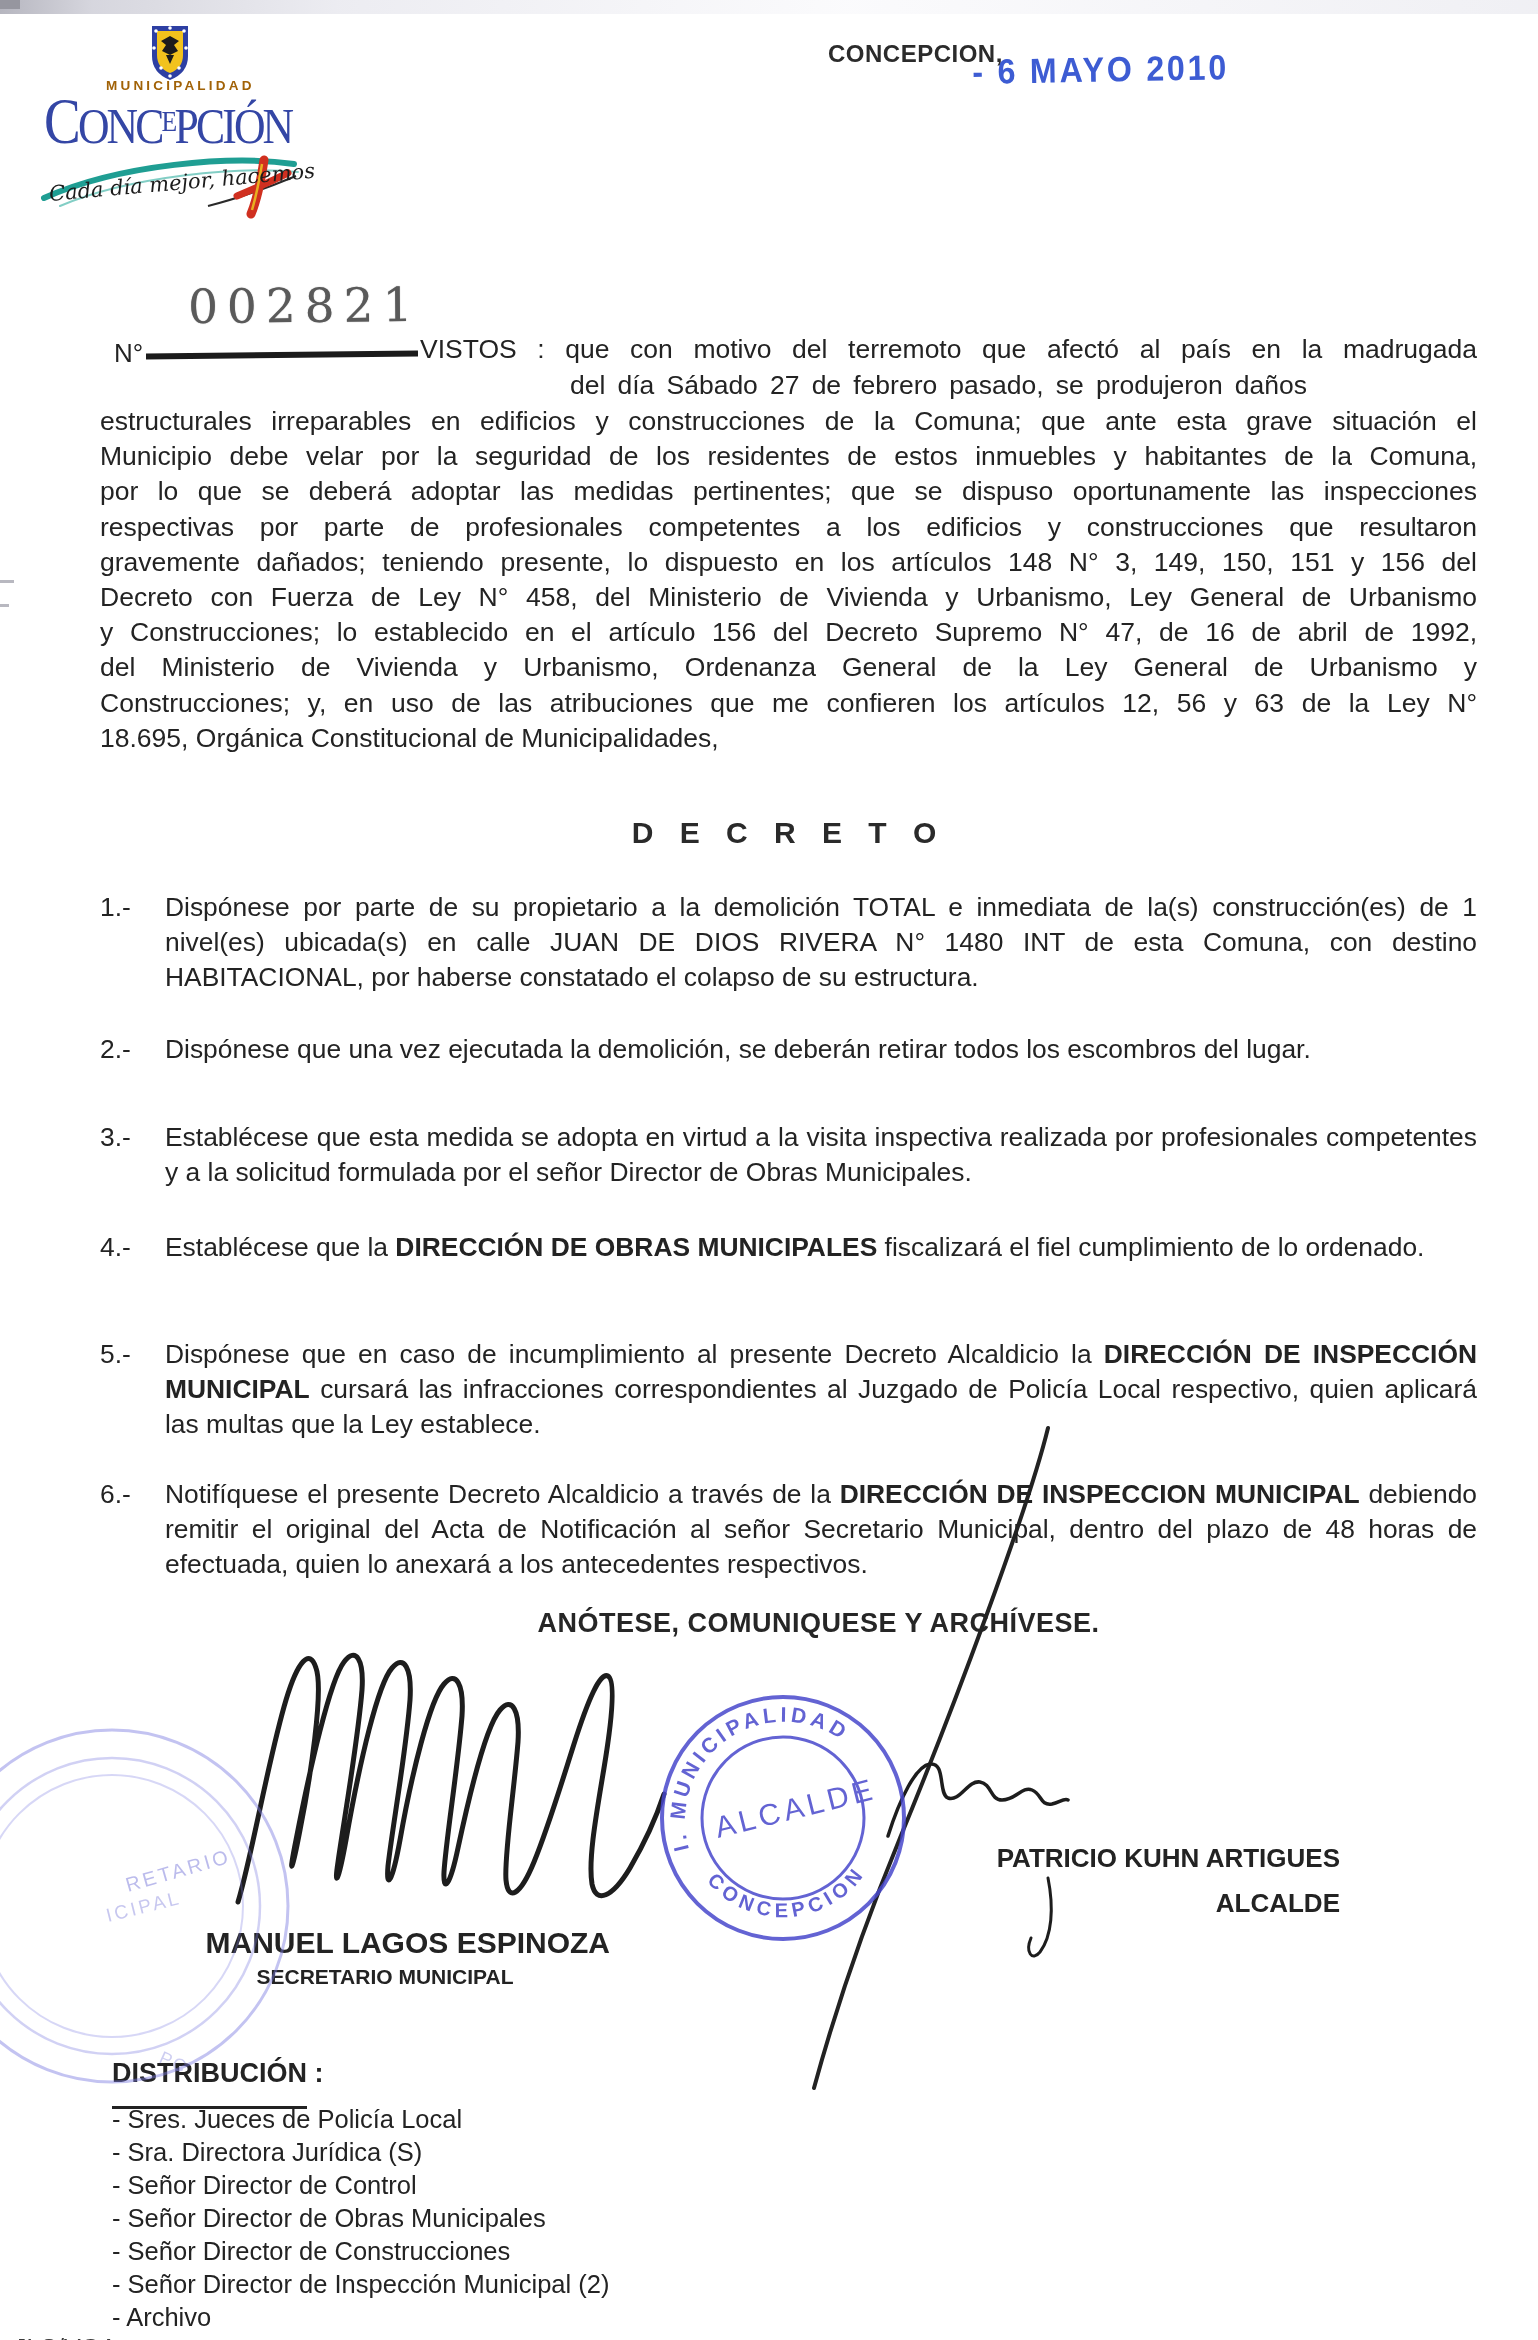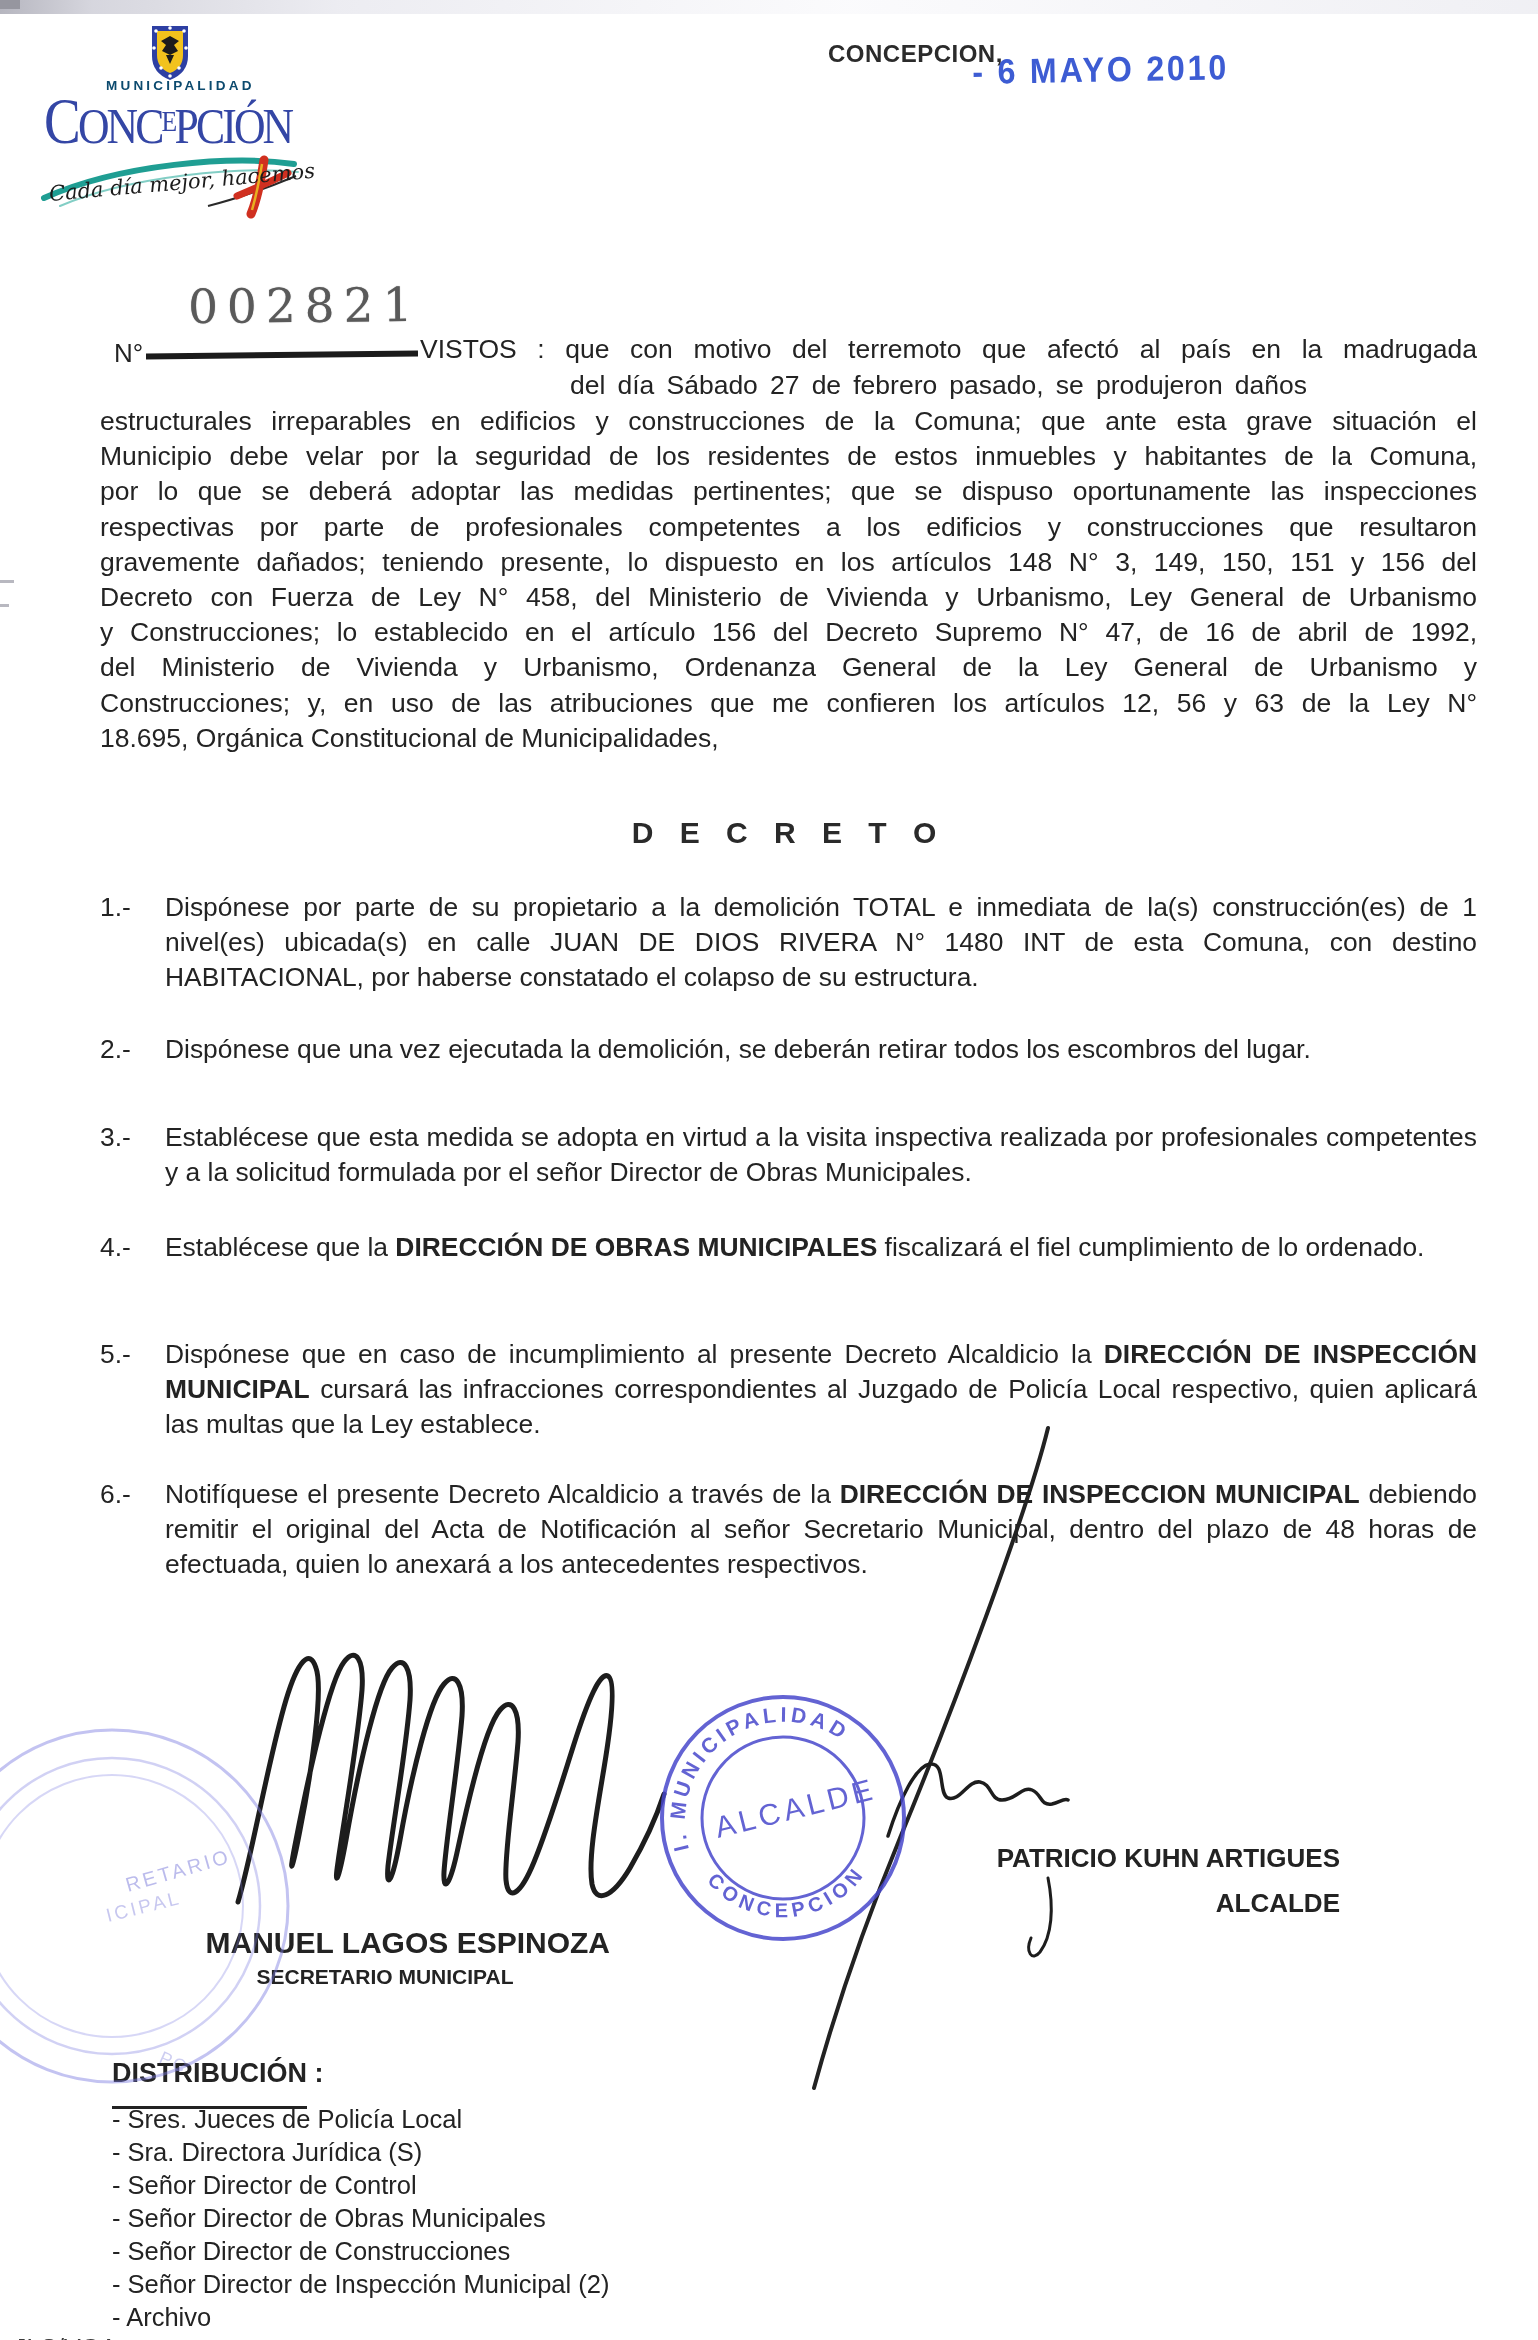--- a/index.html
+++ b/index.html
@@ -10,21 +10,21 @@
   }
   
   .scan-top{position:absolute;top:0;left:0;right:0;height:14px;
     background:linear-gradient(90deg,#a9a9b4 0%,#cfcfd8 6%,#e9e9ef 22%,#fafafc 55%,#ededf2 100%);opacity:.85;}
   .scan-corner{position:absolute;top:0;left:0;width:20px;height:9px;background:#96969f;}
   .edge-mark{position:absolute;left:0;width:14px;height:3px;background:#b8b8c0;}
 
   
   .logo{position:absolute;left:40px;top:14px;width:340px;height:215px;}
   .logo-muni{position:absolute;left:66px;top:64px;font-size:13.5px;font-weight:bold;
-    letter-spacing:3.2px;color:#0c4a6e;}
+    letter-spacing:3.2px;color:#a16207;}
   .logo-conce{position:absolute;left:4px;top:70px;font-family:"Liberation Serif",serif;
     font-size:46px;color:#3446a5;letter-spacing:-3px;transform:scaleX(.95) scaleY(1.12);transform-origin:left top;white-space:nowrap;}
   .logo-conce .sm{font-size:27px;vertical-align:11px;}
   .logo-slogan{position:absolute;left:8px;top:168px;font-family:"DejaVu Serif",serif;
     font-style:italic;font-size:21px;color:#1c1c1c;transform:rotate(-5deg);transform-origin:left top;white-space:nowrap;}
   .logo svg{position:absolute;left:0;top:0;}
 
   
   .city-label{position:absolute;left:828px;top:40px;font-size:24px;font-weight:bold;color:#2b2b2b;letter-spacing:.5px;}
   .date-stamp{position:absolute;left:972px;top:52px;font-size:35px;font-weight:bold;color:#2d4fd0;
@@ -160,20 +160,21 @@
       </div>
       <div class="ditem">
         <span class="dnum">5.-</span>
         <p class="dtext"><span>Dispónese que en caso de incumplimiento al presente Decreto Alcaldicio la </span><span class="b">DIRECCIÓN DE INSPECCIÓN MUNICIPAL</span><span> cursará las infracciones correspondientes al Juzgado de Policía Local respectivo, quien aplicará las multas que la Ley establece.</span></p>
       </div>
       <div class="ditem">
         <span class="dnum">6.-</span>
         <p class="dtext"><span>Notifíquese el presente Decreto Alcaldicio a través de la </span><span class="b">DIRECCIÓN DE INSPECCION MUNICIPAL</span><span> debiendo remitir el original del Acta de Notificación al señor Secretario Municipal, dentro del plazo de 48 horas de efectuada, quien lo anexará a los antecedentes respectivos.</span></p>
       </div>
     </div>
+  <div class="closing">ANÓTESE, COMUNIQUESE Y ARCHÍVESE.</div>
 
   <div class="mayor-block">
     <div class="mayor-name">PATRICIO KUHN ARTIGUES</div>
     <div class="mayor-title">ALCALDE</div>
   </div>
   <div class="secretary-block">
     <div class="secretary-name">MANUEL LAGOS ESPINOZA</div>
     <div class="secretary-title">SECRETARIO MUNICIPAL</div>
   </div>
 

